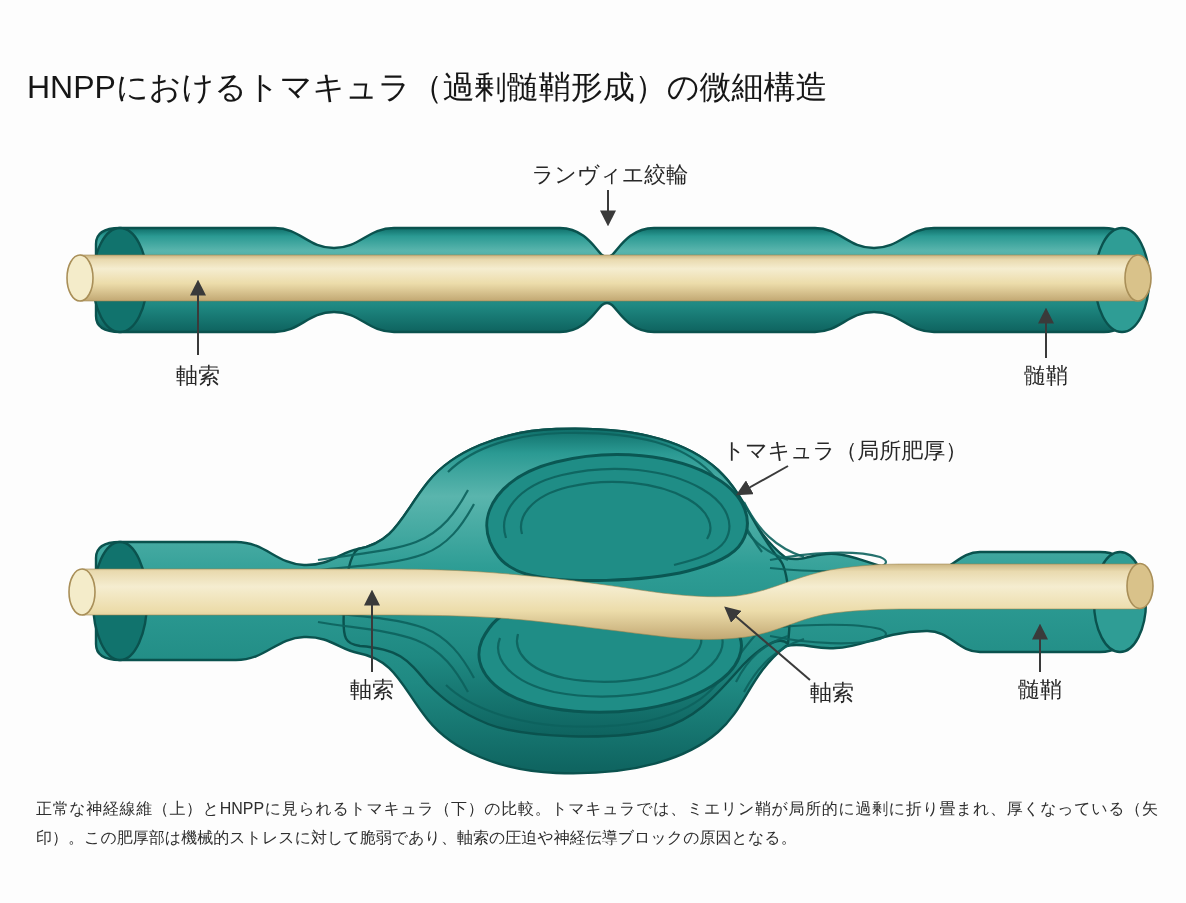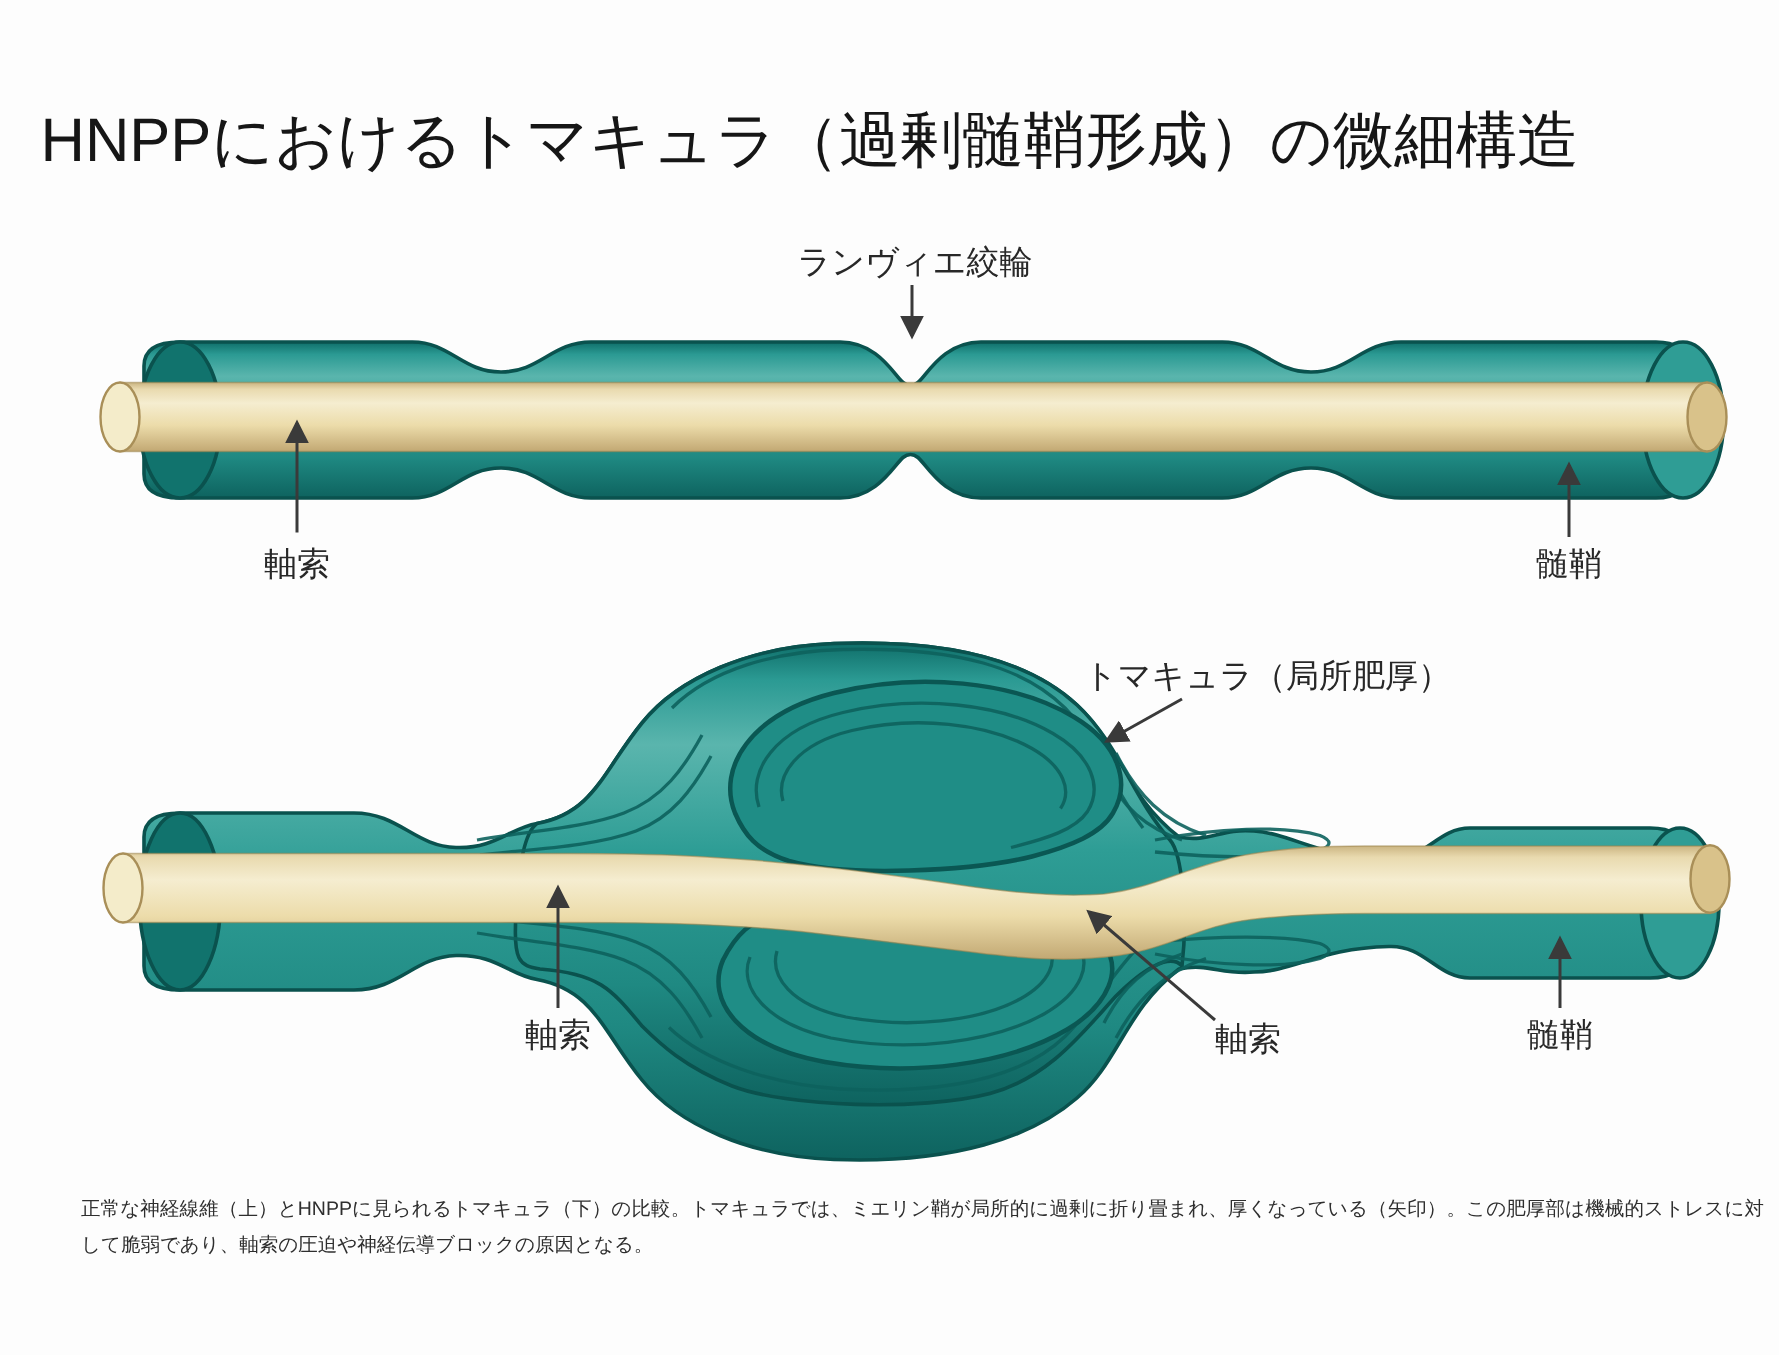--- a/index.html
+++ b/index.html
@@ -1,27 +1,27 @@
 <!DOCTYPE html>
 <html><head>
 <meta charset="utf-8">
 <style>
   html,body{margin:0;padding:0;background:#ffffff;}
   .page{
     position:relative;width:1186px;height:903px;background:#fdfdfd;overflow:hidden;
     font-family:"Liberation Sans","DejaVu Sans",sans-serif;
   }
   .title{
-    position:absolute;left:27px;top:66px;font-size:41px;font-weight:500;
+    position:absolute;left:27px;top:66px;font-size:32px;font-weight:500;
     color:#161616;letter-spacing:0px;white-space:nowrap;
   }
   .diagram-svg{position:absolute;left:0;top:140px;}
   .caption{
-    position:absolute;left:54px;top:794px;width:1122px;
-    font-size:13px;line-height:1.82;color:#2e2e2e;text-align:justify;
+    position:absolute;left:36px;top:794px;width:1122px;
+    font-size:16px;line-height:1.82;color:#2e2e2e;text-align:justify;
   }
   .label-text{
     font-size:22px;fill:#282828;
     font-family:"Liberation Sans","DejaVu Sans",sans-serif;
   }
   .arrow{stroke:#3a3a3a;stroke-width:2;fill:none;}
   .lamella{stroke:#0d625d;stroke-width:2.2;fill:none;opacity:.9;}
   .outline{stroke:#0a524e;stroke-width:2.4;}
 </style>
 </head>

